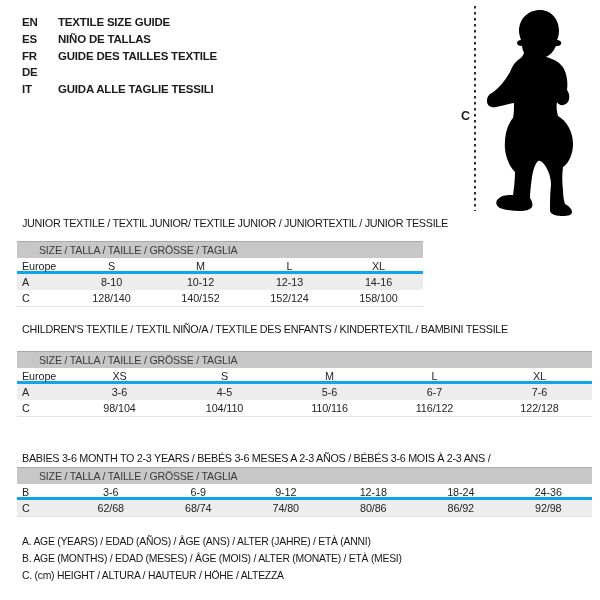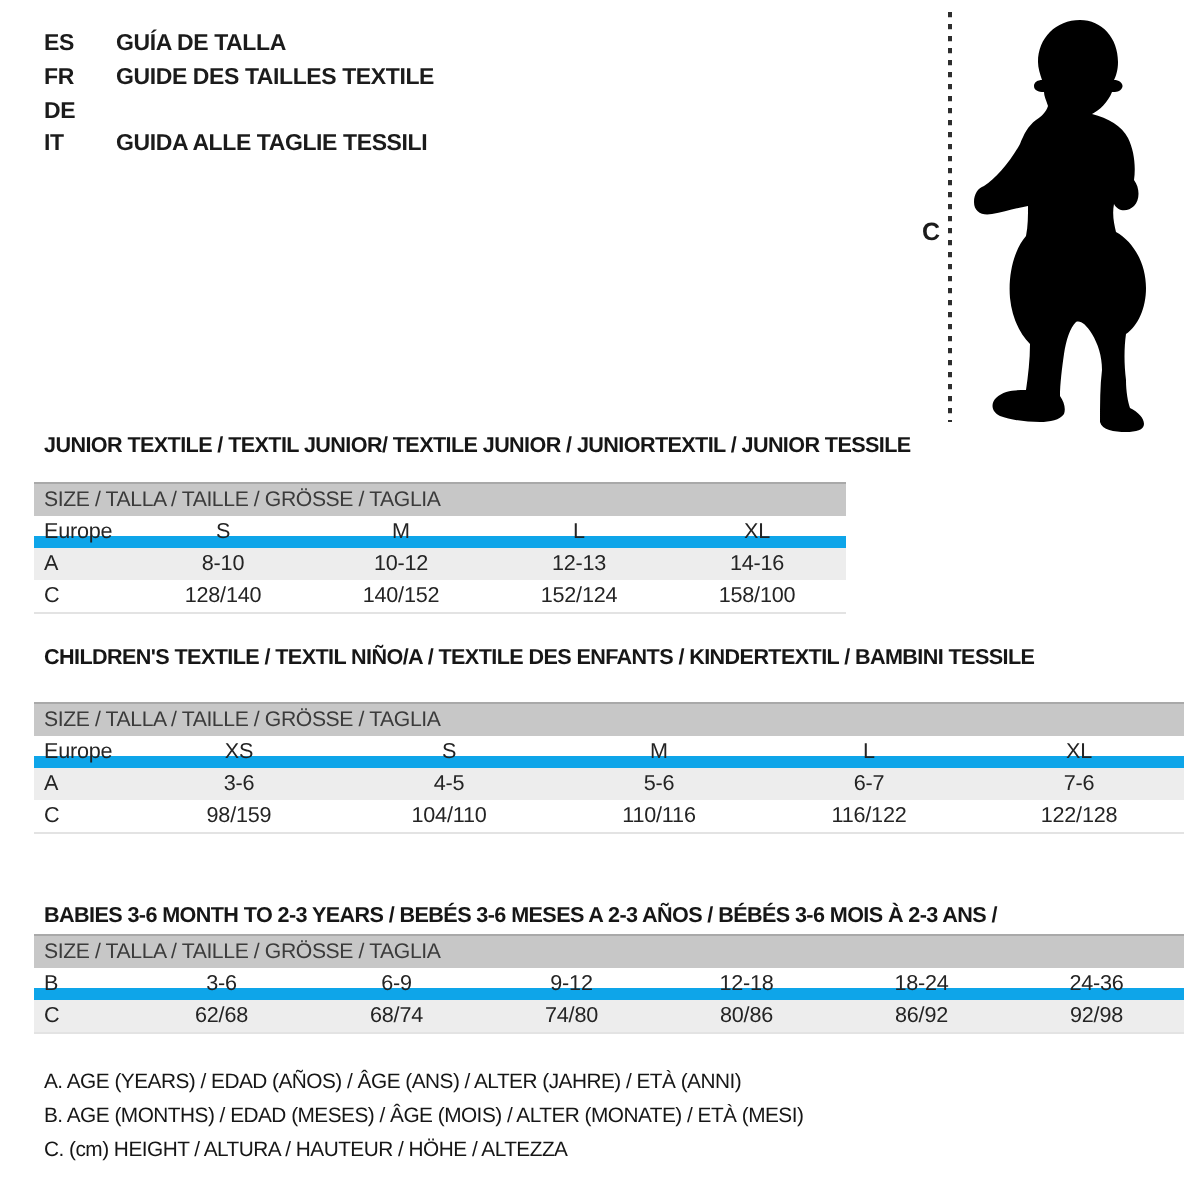--- a/index.html
+++ b/index.html
@@ -10,55 +10,59 @@
 
   
   .lang-list { position:absolute; left:22px; top:14px; }
   .lang-row  { display:flex; font-weight:bold; font-size:11.5px; line-height:16.8px; letter-spacing:-0.2px; }
   .lang-code { width:36px; }
 
   
   .figure-svg { position:absolute; left:458px; top:4px; }
 
   
-  .tbl-title { position:absolute; left:22px; font-weight:bold; font-size:10.8px; letter-spacing:-0.3px; color:#161616; }
+  .tbl-title { position:absolute; left:22px; font-weight:normal; font-size:10.8px; letter-spacing:-0.3px; color:#161616; }
   #title-1 { top:217px; white-space:nowrap; }
   #title-2 { top:323px; white-space:nowrap; }
   #title-3 { top:450px; width:505px; line-height:17.5px; }
 
   
   .tbl { position:absolute; left:17px; border-bottom:1px solid #e3e3e3; }
   #tbl-1 { top:241px; width:406px; }
   #tbl-2 { top:351px; width:575px; }
   #tbl-3 { top:467px; width:575px; }
 
   .tbl-bar {
     box-sizing:border-box; height:17px; background:#c7c7c7; border-top:1px solid #a9a9a9;
-    color:#3b3b3b; font-size:10.6px; line-height:16px; padding-left:5px; letter-spacing:-0.2px;
+    color:#3b3b3b; font-size:10.6px; line-height:16px; padding-left:22px; letter-spacing:-0.2px;
   }
   .tbl-row { display:flex; box-sizing:border-box; height:16px; line-height:16px;
              font-size:10.8px; color:#242424; letter-spacing:-0.1px; }
   .tbl-row.alt { background:#ededed; }
-  .tbl-row.sep { border-bottom:6px solid #0ea5e9; }
+  .tbl-row.sep { border-bottom:3px solid #0ea5e9; }
   .cell-label { box-sizing:border-box; width:50px; padding-left:5px; }
   .cell { flex:1; text-align:center; }
 
   
   .legend { position:absolute; left:22px; top:533px; }
   .legend-line { font-weight:normal; font-size:10.4px; line-height:17.2px; letter-spacing:-0.25px; color:#161616; }
 </style>
 </head>
 <body>
 
 <div class="canvas">
 
   <div class="lang-list">
       <div class="lang-row">
+        <span class="lang-code">EN</span>
+        <span class="lang-text">TEXTILE SIZE GUIDE</span>
+      </div>
+      <div class="lang-row">
         <span class="lang-code">ES</span>
-        <span class="lang-text">GUÍA DE TALLA</span>
+        <span class="lang-text">NIÑO DE TALLAS</span>
       </div>
       <div class="lang-row">
         <span class="lang-code">FR</span>
         <span class="lang-text">GUIDE DES TAILLES TEXTILE</span>
       </div>
       <div class="lang-row">
         <span class="lang-code">DE</span>
       </div>
       <div class="lang-row">
         <span class="lang-code">IT</span>
@@ -155,21 +159,21 @@
       <div class="tbl-row alt">
         <span class="cell-label">A</span>
         <span class="cell">3-6</span>
         <span class="cell">4-5</span>
         <span class="cell">5-6</span>
         <span class="cell">6-7</span>
         <span class="cell">7-6</span>
       </div>
       <div class="tbl-row">
         <span class="cell-label">C</span>
-        <span class="cell">98/159</span>
+        <span class="cell">98/104</span>
         <span class="cell">104/110</span>
         <span class="cell">110/116</span>
         <span class="cell">116/122</span>
         <span class="cell">122/128</span>
       </div>
     </div>
 
   <div class="tbl-title" id="title-3">BABIES 3-6 MONTH TO 2-3 YEARS / BEBÉS 3-6 MESES A 2-3 AÑOS / BÉBÉS 3-6 MOIS À 2-3 ANS / BABYS 3-6 MONATE BIS 2-3 JAHRE / BAMBINI 3-6 MESI A 2-3 ANNI</div>
   <div class="tbl" id="tbl-3">
       <div class="tbl-bar">SIZE / TALLA / TAILLE / GRÖSSE / TAGLIA</div>

